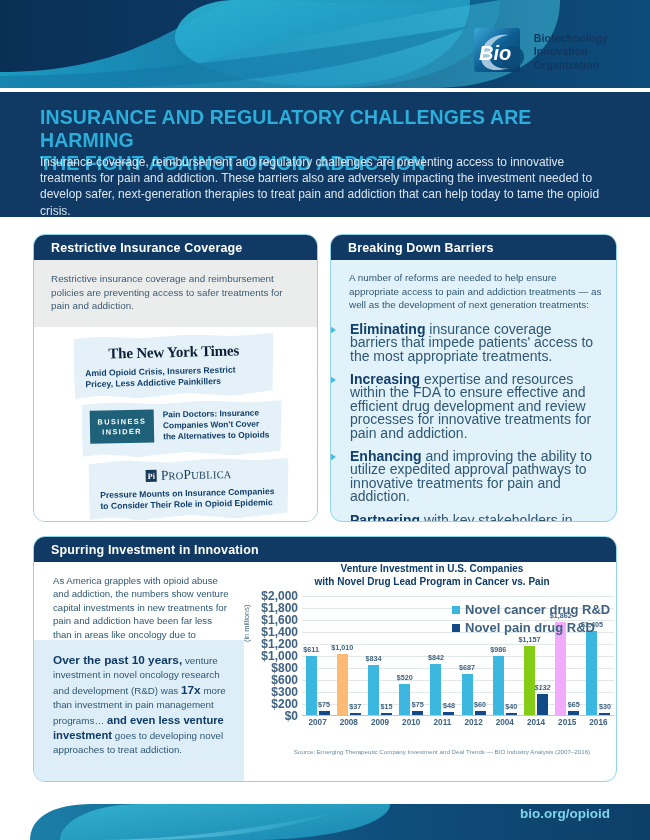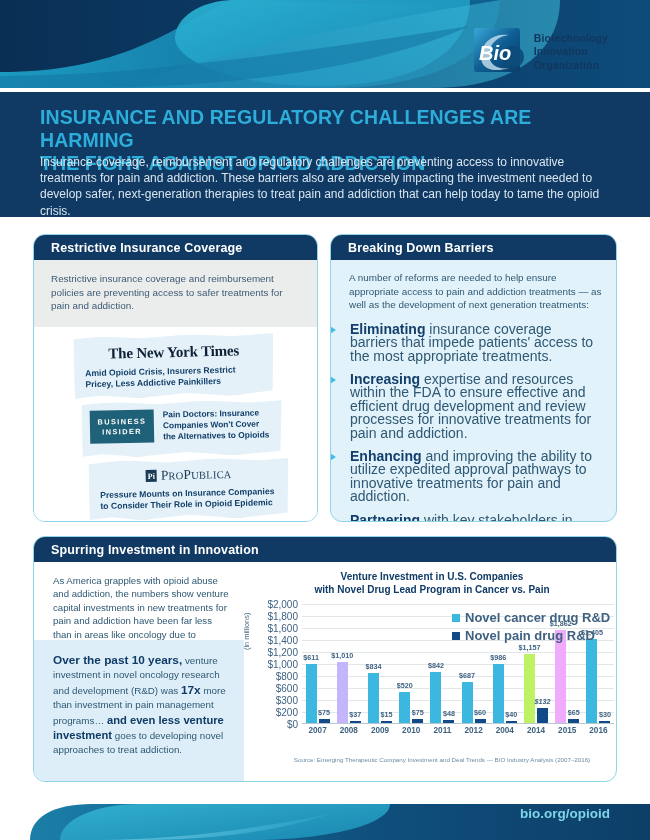--- a/index.html
+++ b/index.html
@@ -143,34 +143,34 @@
     background: #ddeef8; padding: 13px 14px 0 19px;
     color: #2f5873; font-size: 9.8px; line-height: 14.4px;
   }
   .inv-box b { color: #0f3b66; font-size: 11.2px; }
   .inv-box .big { font-size: 11.8px; }
 
   
   .chart-area { position: absolute; left: 212px; top: 0; width: 372px; height: 220px; }
   .chart-title {
     text-align: center; color: #0f3b66; font-size: 10px;
-    font-weight: bold; line-height: 13px; padding-top: 8px;
+    font-weight: bold; line-height: 13px; 
   }
   .plot-wrap { position: relative; margin: 8px 0 0 0; height: 138px; }
   .y-label {
     position: absolute; left: -4px; top: 46px;
     transform: rotate(-90deg); transform-origin: left top;
     color: #4a6b84; font-size: 7.4px; white-space: nowrap;
   }
   .y-axis {
     position: absolute; left: 10px; top: 0; width: 42px; height: 120px;
   }
   .y-tick {
     position: absolute; right: 0; text-align: right;
-    color: #3f6280; font-size: 10px; font-weight: normal;
+    color: #3f6280; font-size: 12px; font-weight: bold;
     transform: translateY(-50%); width: 42px;
   }
   .plot {
     position: absolute; left: 56px; top: 0; right: 4px; height: 120px;
     border-bottom: 1px solid #b9c7d1;
   }
   .grid-line {
     position: absolute; left: 0; right: 0; height: 1px; background: #e2e7ea;
   }
   .bars { position: absolute; left: 0; right: 0; bottom: 0; top: 0;
@@ -385,21 +385,21 @@
             <div class="bars" id="bars">
                 <div class="group">
                   <div class="bar cancer" style="height: 58.98px; background: rgb(60, 184, 224);">
                     <span class="bar-val">$611</span>
                   </div>
                   <div class="bar pain" style="height: 4.5px; background: rgb(17, 74, 134);">
                     <span class="bar-val">$75</span>
                   </div>
                 </div>
                 <div class="group">
-                  <div class="bar cancer" style="height: 60.6px; background: #c4b5fd;">
+                  <div class="bar cancer" style="height: 60.6px; background: #fdba74;">
                     <span class="bar-val">$1,010</span>
                   </div>
                   <div class="bar pain" style="height: 2.22px; background: rgb(17, 74, 134);">
                     <span class="bar-val">$37</span>
                   </div>
                 </div>
                 <div class="group">
                   <div class="bar cancer" style="height: 50.04px; background: rgb(60, 184, 224);">
                     <span class="bar-val">$834</span>
                   </div>
@@ -433,24 +433,24 @@
                 </div>
                 <div class="group">
                   <div class="bar cancer" style="height: 59.16px; background: rgb(60, 184, 224);">
                     <span class="bar-val">$986</span>
                   </div>
                   <div class="bar pain" style="height: 2.4px; background: rgb(17, 74, 134);">
                     <span class="bar-val">$40</span>
                   </div>
                 </div>
                 <div class="group">
-                  <div class="bar cancer" style="height: 69.42px; background: #bef264;">
+                  <div class="bar cancer" style="height: 69.42px; background: #84cc16;">
                     <span class="bar-val">$1,157</span>
                   </div>
-                  <div class="bar pain" style="height: 15px; background: rgb(17, 74, 134); font-style: italic;">
+                  <div class="bar pain" style="height: 21px; background: rgb(17, 74, 134); font-style: italic;">
                     <span class="bar-val">$132</span>
                   </div>
                 </div>
                 <div class="group">
                   <div class="bar cancer" style="height: 93px; background: #f0abfc;">
                     <span class="bar-val">$1,862</span>
                   </div>
                   <div class="bar pain" style="height: 3.9px; background: rgb(17, 74, 134);">
                     <span class="bar-val">$65</span>
                   </div>

